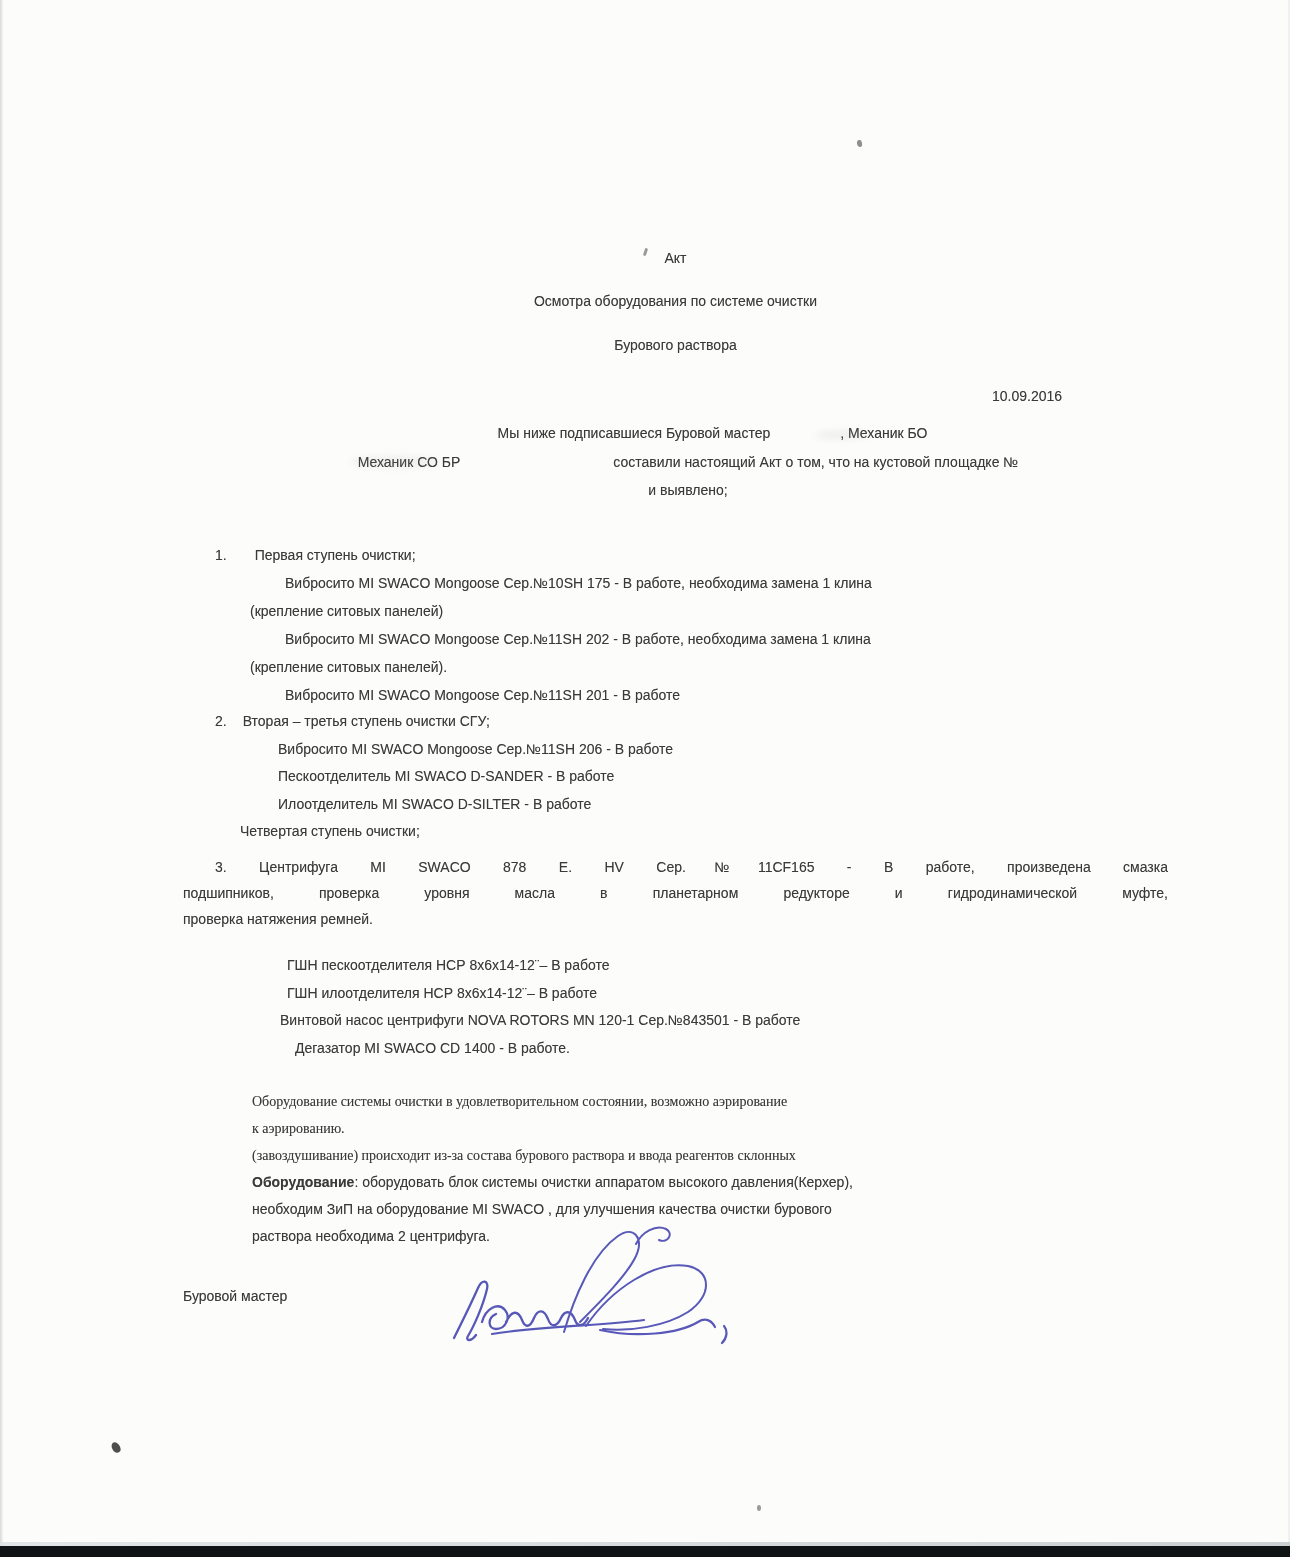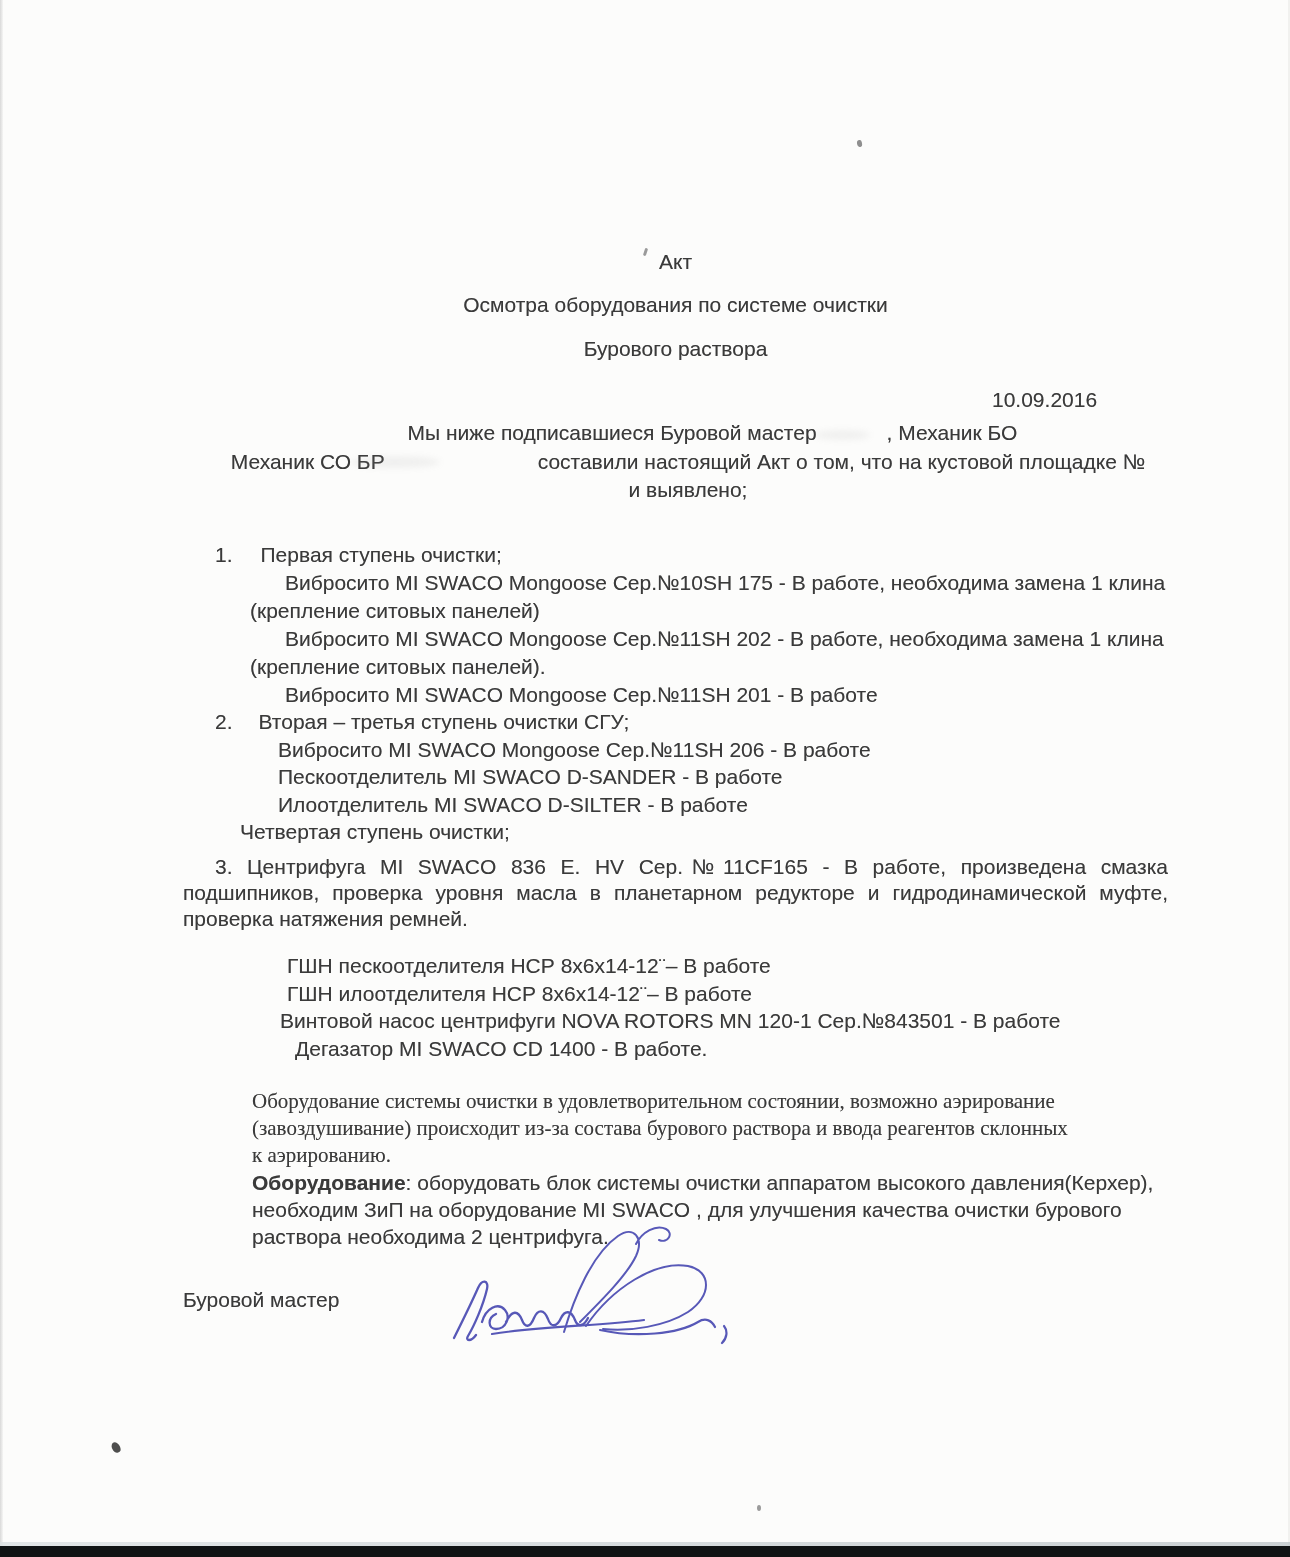--- a/index.html
+++ b/index.html
@@ -1,37 +1,37 @@
 <!DOCTYPE html>
 <html><head>
 <meta charset="utf-8">
 <style>
   html,body{margin:0;padding:0;background:#ffffff;}
   .page{
     position:relative;width:1290px;height:1557px;overflow:hidden;
     background:#fcfcfb;
     font-family:"Liberation Sans","DejaVu Sans",sans-serif;
-    color:#3a3a3a;font-size:21px;
+    color:#3a3a3a;font-size:14px;
     text-shadow:0 0 .5px rgba(58,58,58,.4);
   }
   
   .tline{position:absolute;left:183px;width:985px;text-align:center;}
   .t1{top:250px}.t2{top:293px}.t3{top:337px}
   .date{position:absolute;left:992px;top:388px;}
   
   .blk{position:absolute;left:183px;}
   .ln{white-space:nowrap;}
   .gap{display:inline-block;}
   .g70{width:70px}.g153{width:153px}
   .ind49{margin-left:49px}
   .intro{top:419px;width:1010px;line-height:28.5px;text-align:center;}
   .s1{top:541px;line-height:28px;}
   .s2{top:708px;line-height:27.5px;}
   .num{margin-left:32px}
-  .hd1{margin-left:28px}.hd2{margin-left:26px}
+  .hd1{margin-left:28px}.hd2{margin-left:16px}
   .p102{padding-left:102px}.p67{padding-left:67px}
   .p95{padding-left:95px}.p57{padding-left:57px}
   .s3{top:854px;width:985px;line-height:26px;}
   .jline{text-align:justify;text-align-last:justify;}
   .first-ind{padding-left:32px}
   .pumps{top:952px;line-height:27.5px;}
   .p100{padding-left:100px}.p104{padding-left:104px}.p97{padding-left:97px}.p112{padding-left:112px}
   .concl{left:252px;top:1088px;line-height:27px;font-family:Liberation Serif, serif;}
   .rec{left:252px;top:1169px;line-height:27px;}
   .rec .lbl{font-weight:bold;}
@@ -81,36 +81,36 @@
 
   <div class="blk s2">
     <div class="ln"><span class="num">2.</span><span class="hd2">Вторая – третья ступень очистки СГУ;</span></div>
     <div class="ln p95">Вибросито MI SWACO Mongoose Сер.№11SH 206 - В работе</div>
     <div class="ln p95">Пескоотделитель   MI SWACO  D-SANDER  - В работе</div>
     <div class="ln p95">Илоотделитель  MI SWACO  D-SILTER - В работе</div>
     <div class="ln p57">Четвертая ступень  очистки;</div>
   </div>
 
   <div class="blk s3">
-    <div class="jline first-ind">3.  Центрифуга  MI  SWACO  836  E.  HV  Сер.№11CF165    -  В  работе,  произведена  смазка</div>
+    <div class="jline first-ind">3.  Центрифуга  MI  SWACO  878  E.  HV  Сер.№11CF165    -  В  работе,  произведена  смазка</div>
     <div class="jline">подшипников, проверка уровня масла в планетарном редукторе и гидродинамической муфте,</div>
     <div>проверка натяжения ремней.</div>
   </div>
 
   <div class="blk pumps">
     <div class="ln p104">ГШН пескоотделителя НСР 8х6х14-12¨– В работе</div>
     <div class="ln p104">ГШН илоотделителя НСР 8х6х14-12¨– В работе</div>
     <div class="ln p97">Винтовой насос центрифуги NOVA ROTORS MN 120-1 Сер.№843501 - В работе</div>
     <div class="ln p112">Дегазатор MI SWACO CD 1400 - В работе.</div>
   </div>
 
   <div class="blk concl">
     <div class="ln">Оборудование системы очистки в удовлетворительном состоянии, возможно аэрирование</div>
+    <div class="ln">к аэрированию.</div>
     <div class="ln">(завоздушивание) происходит из-за состава бурового раствора и ввода реагентов склонных</div>
-    <div class="ln">к аэрированию.</div>
   </div>
 
   <div class="blk rec">
     <div class="ln"><span class="lbl">Оборудование</span><span>: оборудовать блок системы очистки аппаратом высокого давления(Керхер),</span></div>
     <div class="ln">необходим ЗиП на оборудование MI SWACO , для улучшения качества очистки бурового</div>
     <div class="ln">раствора необходима 2 центрифуга.</div>
   </div>
 
   <div class="sign-role">Буровой мастер</div>
 

